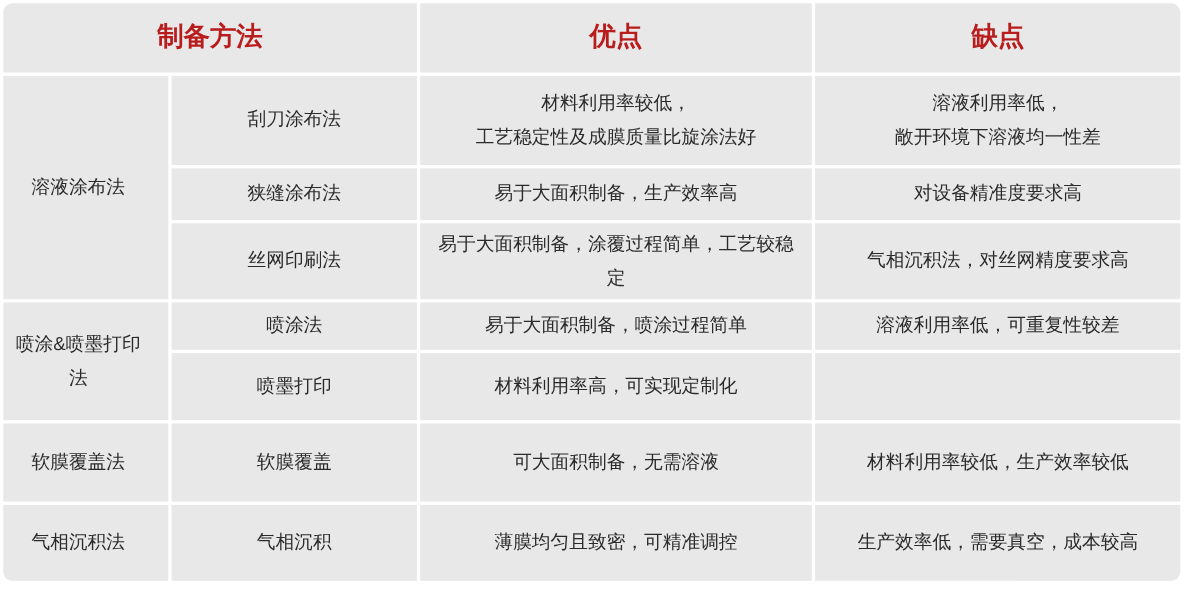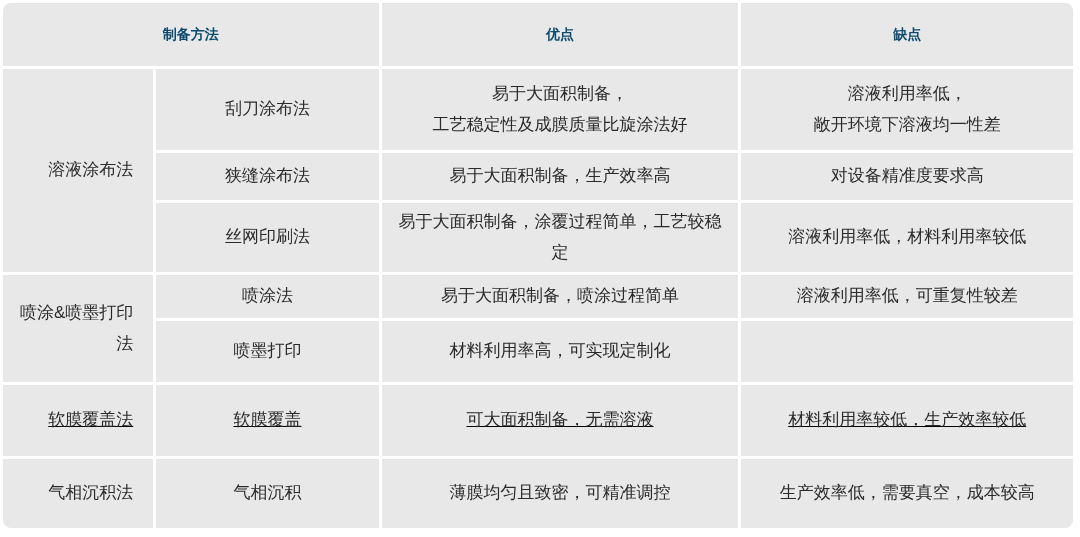--- a/index.html
+++ b/index.html
@@ -29,43 +29,43 @@
     text-align: center;
     font-size: 17px;
     color: #2a2a2a;
     line-height: 1.8;
     white-space: pre-line;
     padding: 2px 10px;
     overflow: hidden;
   }
   tr.header-row td {
     font-weight: 700;
-    font-size: 14px;
-    color: #0c4a6e;
+    font-size: 24px;
+    color: #b91c1c;
     line-height: 1.2;
   }
   td.category {
-    text-align: right;
+    text-align: center;
     padding-left: 6px;
     padding-right: 20px;
   }
   
   td.corner-tl { border-top-left-radius: 8px; }
   td.corner-tr { border-top-right-radius: 8px; text-align: center; }
   td.corner-bl { border-bottom-left-radius: 8px; margin-left: 24px; }
   td.corner-br { border-bottom-right-radius: 8px; }
 
   
   tr.r-header { height: 63px; }
   tr.r1 { height: 81px; }
   tr.r2 { height: 47px; border-radius: 22px; }
   tr.r3 { height: 69px; border-radius: 31px; }
   tr.r4 { height: 43px; }
   tr.r5 { height: 61px; }
-  tr.r6 { height: 71px; text-decoration: underline; }
+  tr.r6 { height: 71px; }
   tr.r7 { height: 69px; }
 </style>
 </head>
 <body>
 
 <table class="methods">
   <colgroup>
     <col class="c1">
       <col class="c2">
       <col class="c3">
@@ -75,34 +75,34 @@
   <tbody>
       <tr class="header-row r-header">
     <td colspan="2" class="corner-tl">制备方法</td>
     <td>优点</td>
     <td class="corner-tr">缺点</td>
   </tr>
 
   <tr class="r1">
     <td rowspan="3" class="category">溶液涂布法</td>
     <td>刮刀涂布法</td>
-    <td>易于大面积制备，
+    <td>材料利用率较低，
 工艺稳定性及成膜质量比旋涂法好</td>
     <td>溶液利用率低，
 敞开环境下溶液均一性差</td>
   </tr>
   <tr class="r2">
     <td>狭缝涂布法</td>
     <td>易于大面积制备，生产效率高</td>
     <td>对设备精准度要求高</td>
   </tr>
   <tr class="r3">
     <td>丝网印刷法</td>
     <td>易于大面积制备，涂覆过程简单，工艺较稳定</td>
-    <td>溶液利用率低，材料利用率较低</td>
+    <td>气相沉积法，对丝网精度要求高</td>
   </tr>
 
   <tr class="r4">
     <td rowspan="2" class="category">喷涂&amp;喷墨打印法</td>
     <td>喷涂法</td>
     <td>易于大面积制备，喷涂过程简单</td>
     <td>溶液利用率低，可重复性较差</td>
   </tr>
   <tr class="r5">
     <td>喷墨打印</td>

